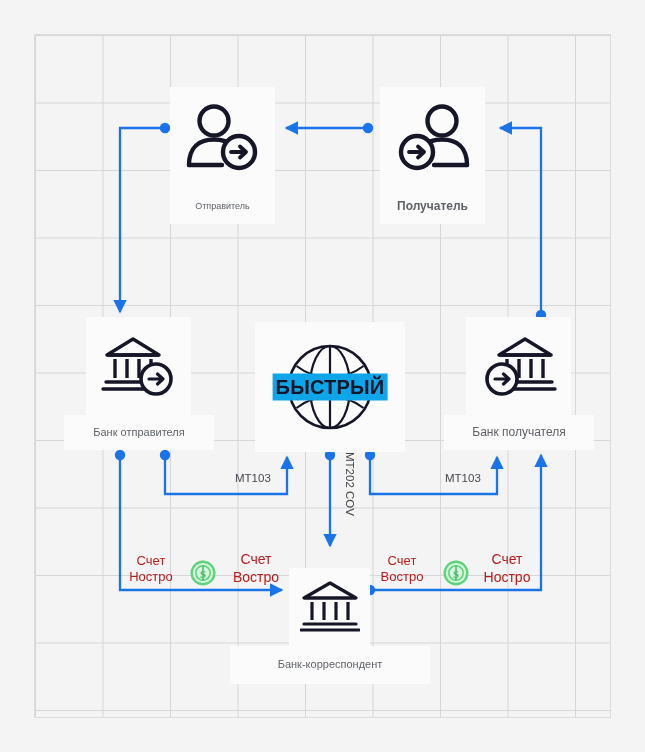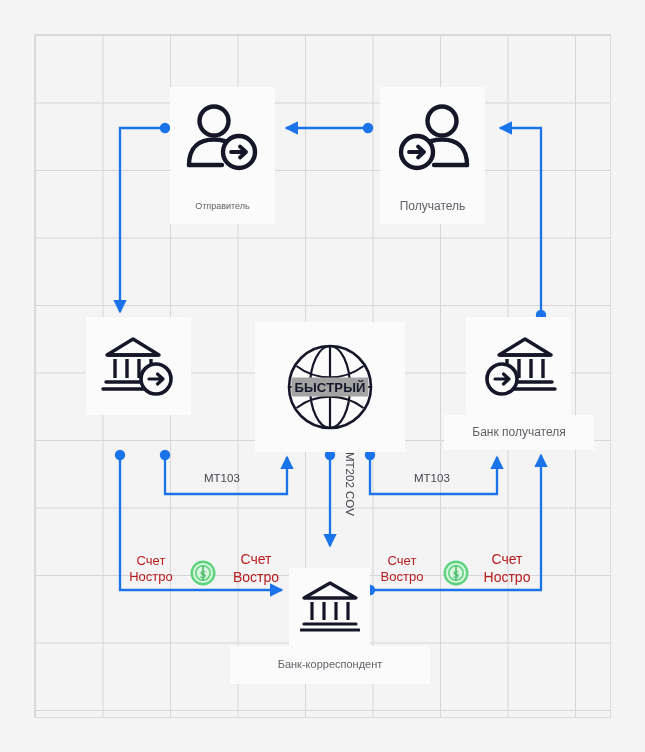--- a/index.html
+++ b/index.html
@@ -26,21 +26,21 @@
   
   .node{position:absolute;background:#fbfbfc;display:flex;align-items:center;justify-content:center;}
   .node svg{display:block;}
   .nlabel{position:absolute;background:#fbfbfc;display:flex;align-items:center;justify-content:center;
           color:#5f6368;text-align:center;line-height:1.2;}
 
   
   #wires{position:absolute;left:0;top:0;width:645px;height:752px;}
 
   
-  .etext{position:absolute;color:#44474d;font-size:11.5px;white-space:nowrap;}
+  .etext{position:absolute;color:#44474d;font-size:11.5px;white-space:nowrap;margin-left:31px;}
   .vtext{position:absolute;color:#44474d;font-size:11.5px;white-space:nowrap;
          transform-origin:0 0;transform:rotate(90deg);}
   .acct{position:absolute;color:#b91c1c;font-size:13px;text-align:center;line-height:1.25;white-space:nowrap;}
   .coin{position:absolute;}
 </style>
 </head>
 <body>
 
 <div id="stage">
 
@@ -101,35 +101,38 @@
     <span>
       <svg width="78" height="72" viewBox="0 0 78 72">
         <circle cx="48" cy="19" r="14.5" fill="none" stroke="#161629" stroke-width="4.4"></circle>
         <path d="M73,63 C73,45 62.5,37.5 48,37.5 C40,37.5 33.5,39.8 29.2,44" fill="none" stroke="#161629" stroke-width="4.4" stroke-linecap="round"></path>
         <path d="M73,63 L40,63" fill="none" stroke="#161629" stroke-width="4.4" stroke-linecap="round"></path>
         <circle cx="23" cy="50" r="16" fill="#fbfbfc" stroke="#161629" stroke-width="4.4"></circle>
         <path d="M15,50 L30,50 M24,44.5 L30,50 L24,55.5" fill="none" stroke="#161629" stroke-width="3.8" stroke-linecap="round" stroke-linejoin="round"></path>
       </svg>
     </span>
   </div>
-  <div class="nlabel" style="left:380px;top:189px;width:105px;height:35px;font-size:12px;">
+  <div class="nlabel" style="left:380px;top:189px;width:105px;height:35px;font-size:12px;font-weight:bold;">
     <span>Получатель</span>
   </div>
 
   <div class="node" style="left:86px;top:317px;width:105px;height:98px;">
     <span>
       <svg width="76" height="66" viewBox="0 0 76 66">
         <path d="M6,22 L32,6 L58,22 Z" fill="none" stroke="#161629" stroke-width="3.4" stroke-linejoin="round"></path>
         <path d="M6,22 L58,22" stroke="#161629" stroke-width="3.4"></path>
         <path d="M14,26 L14,45 M26,26 L26,45 M38,26 L38,45 M50,26 L50,45" stroke="#161629" stroke-width="3.4"></path>
         <path d="M5,49 L59,49 M2,56 L62,56" stroke="#161629" stroke-width="3.4" stroke-linecap="round"></path>
         <circle cx="55" cy="46" r="15" fill="#fbfbfc" stroke="#161629" stroke-width="3.6"></circle>
         <path d="M48,46 L62,46 M56.5,41 L62,46 L56.5,51" fill="none" stroke="#161629" stroke-width="3.2" stroke-linecap="round" stroke-linejoin="round"></path>
       </svg>
     </span>
+  </div>
+  <div class="nlabel" style="left:64px;top:415px;width:150px;height:35px;font-size:11px;">
+    <span>Банк отправителя</span>
   </div>
 
   <div class="node" style="left:466px;top:317px;width:105px;height:98px;">
     <span>
       <svg width="76" height="66" viewBox="0 0 76 66">
         <path d="M18,22 L44,6 L70,22 Z" fill="none" stroke="#161629" stroke-width="3.4" stroke-linejoin="round"></path>
         <path d="M18,22 L70,22" stroke="#161629" stroke-width="3.4"></path>
         <path d="M26,26 L26,45 M38,26 L38,45 M50,26 L50,45 M62,26 L62,45" stroke="#161629" stroke-width="3.4"></path>
         <path d="M17,49 L71,49 M14,56 L74,56" stroke="#161629" stroke-width="3.4" stroke-linecap="round"></path>
         <circle cx="21" cy="46" r="15" fill="#fbfbfc" stroke="#161629" stroke-width="3.6"></circle>
@@ -145,21 +148,21 @@
     <span style="position:relative;">
       <svg width="92" height="92" viewBox="0 0 92 92">
         <circle cx="46" cy="46" r="41" fill="none" stroke="#161629" stroke-width="2.6"></circle>
         <ellipse cx="46" cy="46" rx="20" ry="41" fill="none" stroke="#161629" stroke-width="2.2"></ellipse>
         <line x1="46" y1="5" x2="46" y2="87" stroke="#161629" stroke-width="2.2"></line>
         <line x1="5" y1="46" x2="87" y2="46" stroke="#161629" stroke-width="2.2"></line>
         <path d="M12.5,25 A 55 55 0 0 0 79.5,25" fill="none" stroke="#161629" stroke-width="2.2"></path>
         <path d="M12.5,67 A 55 55 0 0 1 79.5,67" fill="none" stroke="#161629" stroke-width="2.2"></path>
       </svg>
       <span style="position:absolute;left:50%;top:50%;transform:translate(-50%,-50%);
-                   background:#a3a3a3;color:#161629;font-size:13px;font-weight:bold;
+                   background:#0ea5e9;color:#161629;font-size:20px;font-weight:bold;
                    letter-spacing:.2px;padding:2px 3px;white-space:nowrap;">БЫСТРЫЙ</span>
     </span>
   </div>
 
   <div class="node" style="left:289px;top:568px;width:81px;height:78px;">
     <span>
       <svg width="60" height="56" viewBox="0 0 60 56">
         <path d="M4,19 L30,4 L56,19 Z" fill="none" stroke="#161629" stroke-width="3.2" stroke-linejoin="round"></path>
         <path d="M4,19 L56,19" stroke="#161629" stroke-width="3.2"></path>
         <path d="M12,23 L12,41 M24,23 L24,41 M36,23 L36,41 M48,23 L48,41" stroke="#161629" stroke-width="3.2"></path>

